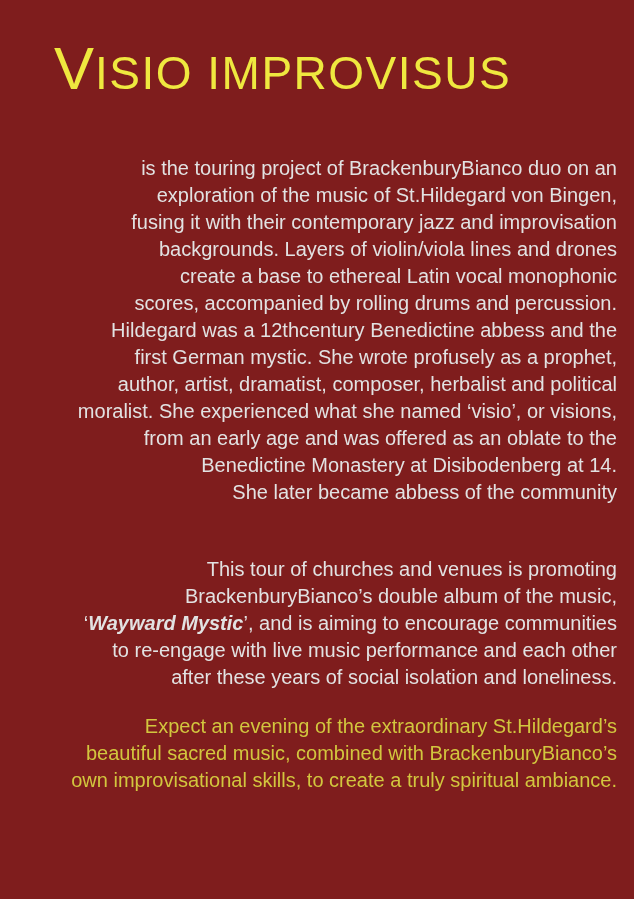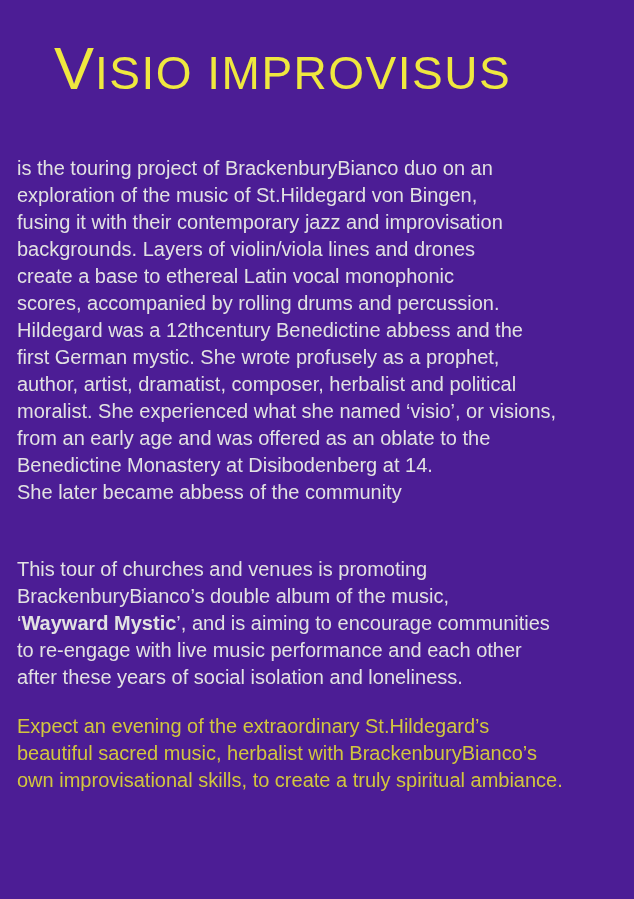--- a/index.html
+++ b/index.html
@@ -4,21 +4,21 @@
 <style>
   html, body {
     margin: 0;
     padding: 0;
     background: #000000;
   }
   .poster {
     position: relative;
     width: 634px;
     height: 899px;
-    background: #4c1d95;
+    background: #7f1d1d;
     overflow: hidden;
     font-family: "Liberation Sans", sans-serif;
   }
   .title {
     margin: 38px 0 0 0;
     padding-left: 54px;
     line-height: 62px;
     color: #efe83f;
     font-weight: normal;
     white-space: nowrap;
@@ -28,32 +28,33 @@
     letter-spacing: 1px;
   }
   .title-rest {
     font-size: 46px;
     text-transform: uppercase;
     letter-spacing: 1.5px;
   }
   .para {
     width: 600px;
     margin: 0 auto;
-    text-align: left;
+    text-align: right;
     white-space: pre-line;
     font-size: 20px;
     line-height: 27px;
     color: #e2e2e2;
   }
   .para-intro    { margin-top: 46px; }
   .para-hildegard{ }
   .para-tour     { margin-top: 50px; }
   .para-closing  { margin-top: 22px; color: #d2c63e; }
   .album-highlight {
     font-weight: bold;
+    font-style: italic;
   }
 </style>
 </head>
 <body>
 
 <div class="poster">
 
   <h1 class="title"><span class="title-initial">V</span><span class="title-rest">isio improvisus</span></h1>
 
   <p class="para para-intro">is the touring project of BrackenburyBianco duo on an
@@ -71,16 +72,16 @@
 Benedictine  Monastery at Disibodenberg at 14.
 She later became abbess of the community</p>
 
   <p class="para para-tour"><span>This tour of churches and venues is promoting
 BrackenburyBianco’s double album of the music,
 ‘</span><span class="album-highlight">Wayward Mystic</span><span>’, and is aiming to encourage communities
 to re-engage with live music performance and each other
 after these years of social isolation and loneliness.</span></p>
 
   <p class="para para-closing">Expect an evening of the extraordinary St.Hildegard’s
-beautiful sacred music, herbalist with BrackenburyBianco’s
+beautiful sacred music, combined with BrackenburyBianco’s
 own improvisational skills, to create a truly spiritual ambiance.</p>
 
 </div>
 
 </body></html>

